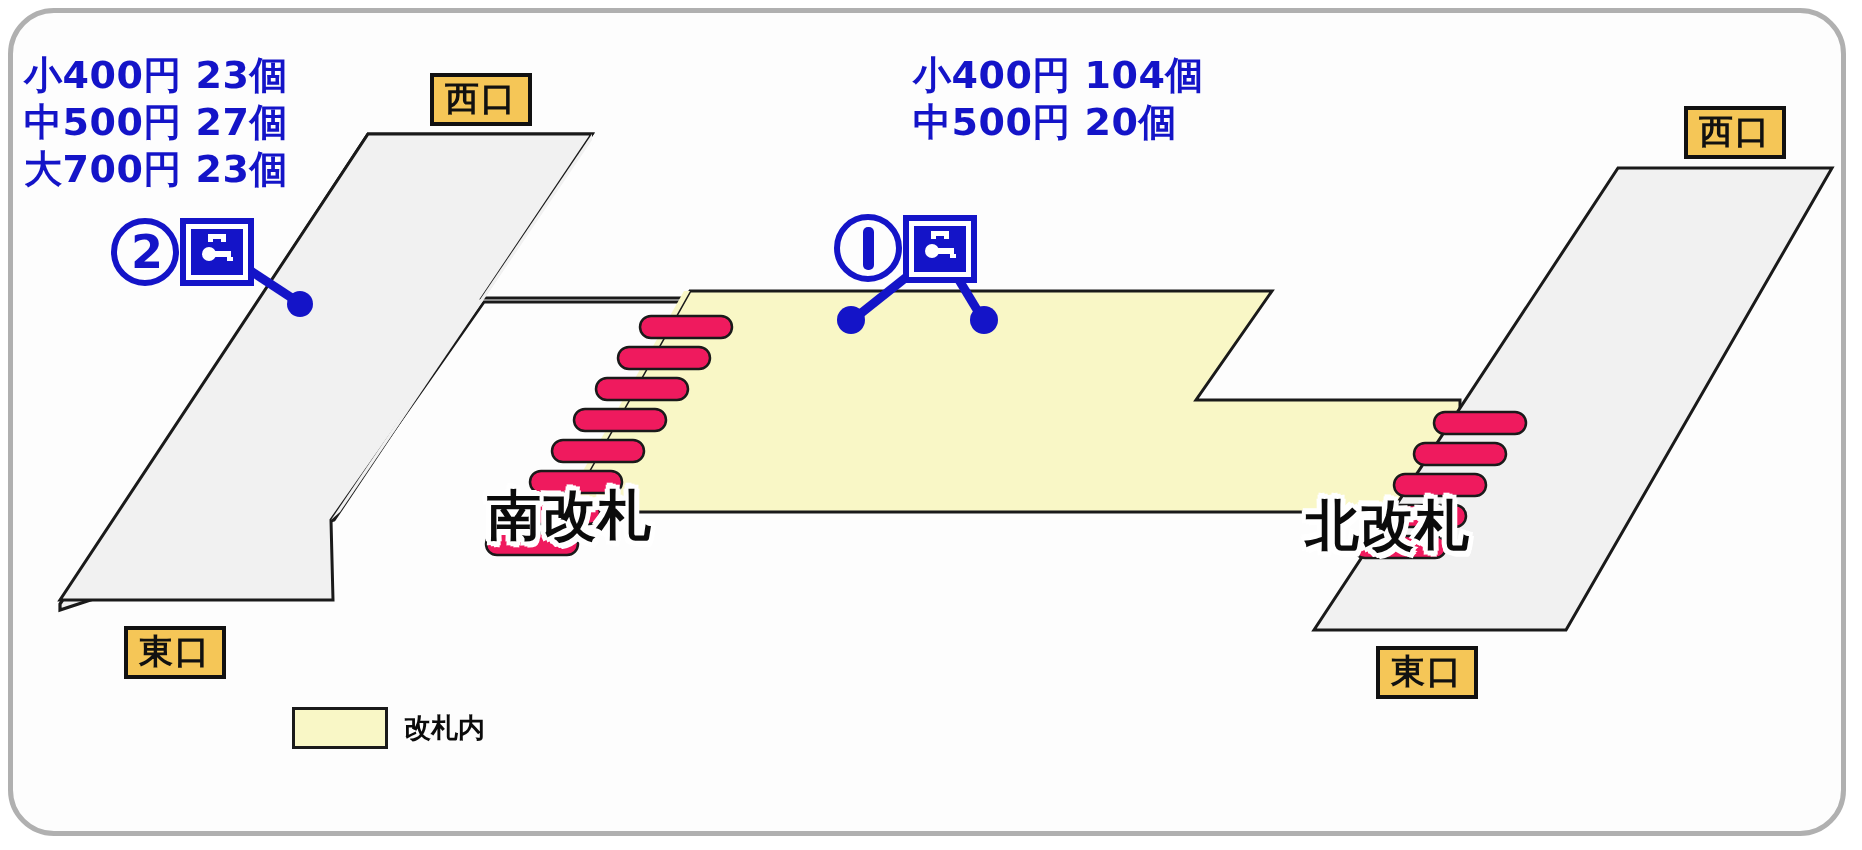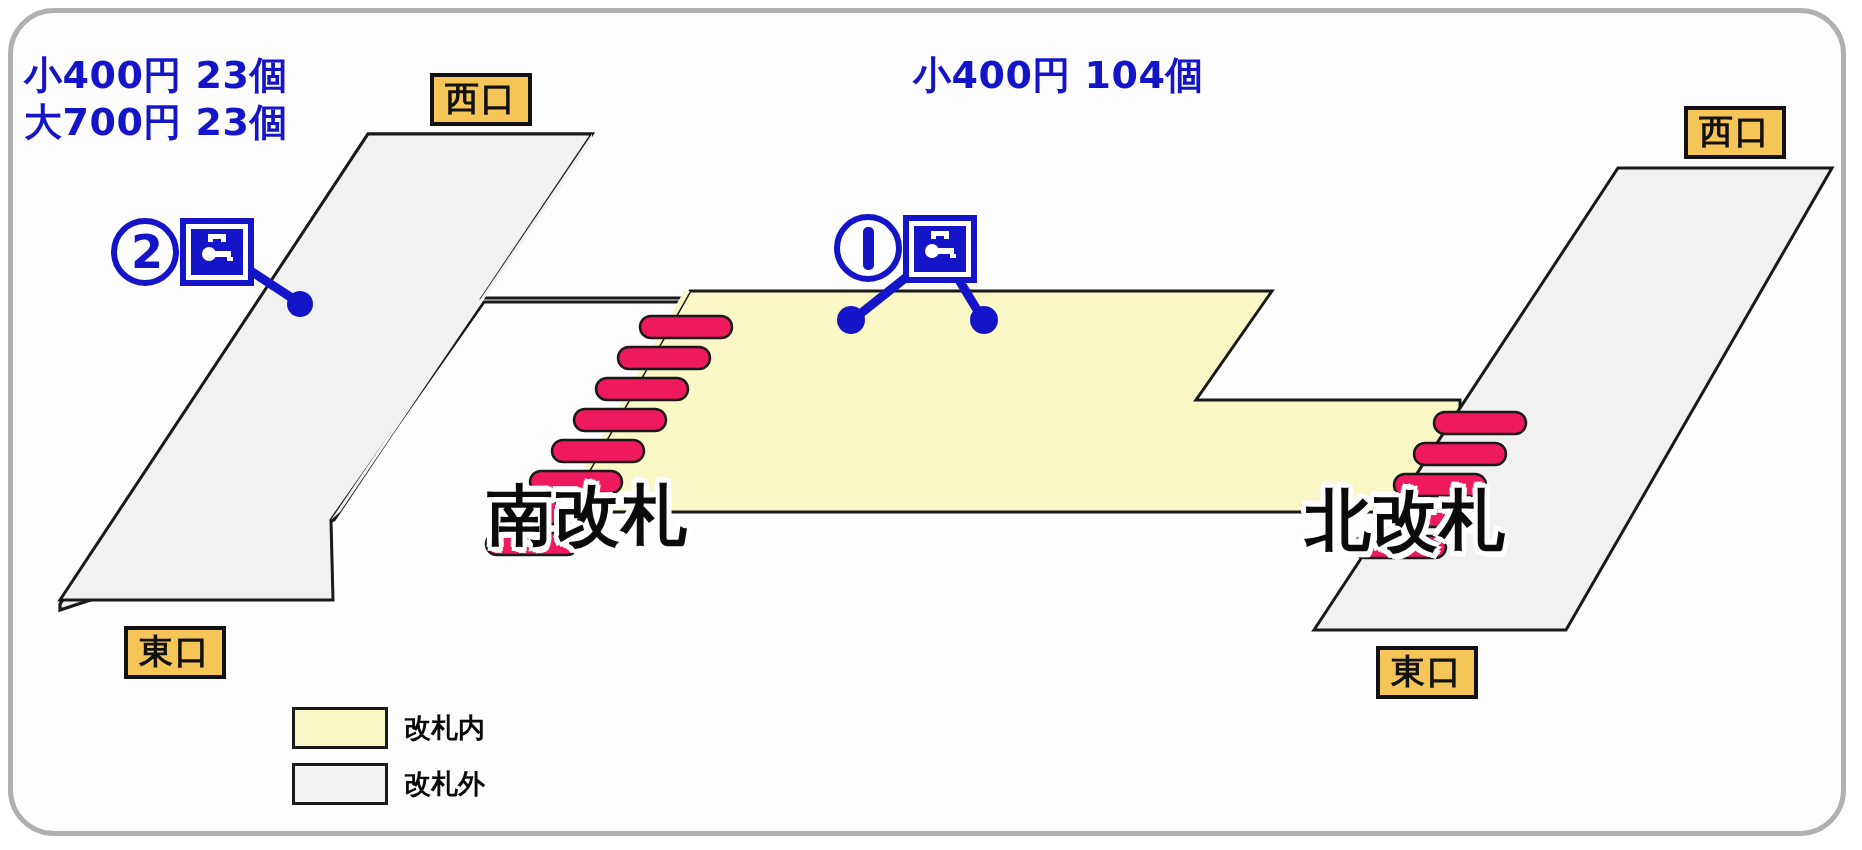--- a/index.html
+++ b/index.html
@@ -67,21 +67,21 @@
     padding: 3px 11px 6px 11px;
     white-space: nowrap;
     letter-spacing: 2px;
     box-sizing: border-box;
   }
 
   
   .gate-label {
     color: #0b0b0b;
     font-weight: bold;
-    font-size: 66px;
+    font-size: 54px;
     line-height: 56px;
     white-space: nowrap;
     letter-spacing: 1px;
     text-shadow:
       -4px -4px 0 #ffffff,  4px -4px 0 #ffffff,
       -4px  4px 0 #ffffff,  4px  4px 0 #ffffff,
       -5px  0   0 #ffffff,  5px  0   0 #ffffff,
        0   -5px 0 #ffffff,  0    5px 0 #ffffff,
       -3px -6px 0 #ffffff,  3px  6px 0 #ffffff;
   }
@@ -204,42 +204,40 @@
     <circle cx="868" cy="248" r="31" fill="none" stroke="#1414c8" stroke-width="6"></circle>
     <rect x="139" y="231" width="11" height="43" rx="5" fill="none"></rect>
 
     <rect x="863" y="227" width="11" height="43" rx="5" fill="#1414c8"></rect>
   </svg>
 
   <div class="txt-layer">
 
     <div class="abs locker-info" style="left:24px; top:52px;">
       <span class="ln">小400円 23個</span>
+      <span class="ln">中500円 27個</span>
       <span class="ln">大700円 23個</span>
     </div>
 
     <div class="abs locker-info" style="left:884px; top:52px;margin-left:29px;">
       <span class="ln">小400円 104個</span>
+      <span class="ln">中500円 20個</span>
     </div>
 
     <div class="abs circ-num" style="left:129px; top:229px; width:36px; text-align:center;">2</div>
 
     <div class="abs exit-badge" style="left:430px; top:73px;">西口</div>
     <div class="abs exit-badge" style="left:124px; top:626px;">東口</div>
     <div class="abs exit-badge" style="left:1684px; top:106px;">西口</div>
     <div class="abs exit-badge" style="left:1376px; top:646px;">東口</div>
 
     <div class="abs gate-label" style="left:487px; top:488px;">南改札</div>
-    <div class="abs gate-label" style="left:1305px; top:498px;font-family:Liberation Mono, monospace;">北改札</div>
+    <div class="abs gate-label" style="left:1305px; top:498px;">北改札</div>
 
     <div id="legend">
       <div class="legend-row">
         <div class="legend-swatch inside"></div>
         <div class="legend-text">改札内</div>
       </div>
-      <div class="legend-row">
-        <div class="legend-swatch outside"></div>
-        <div class="legend-text">改札外</div>
-      </div>
     </div>
 
   </div>
 </div>
 
 </body></html>

